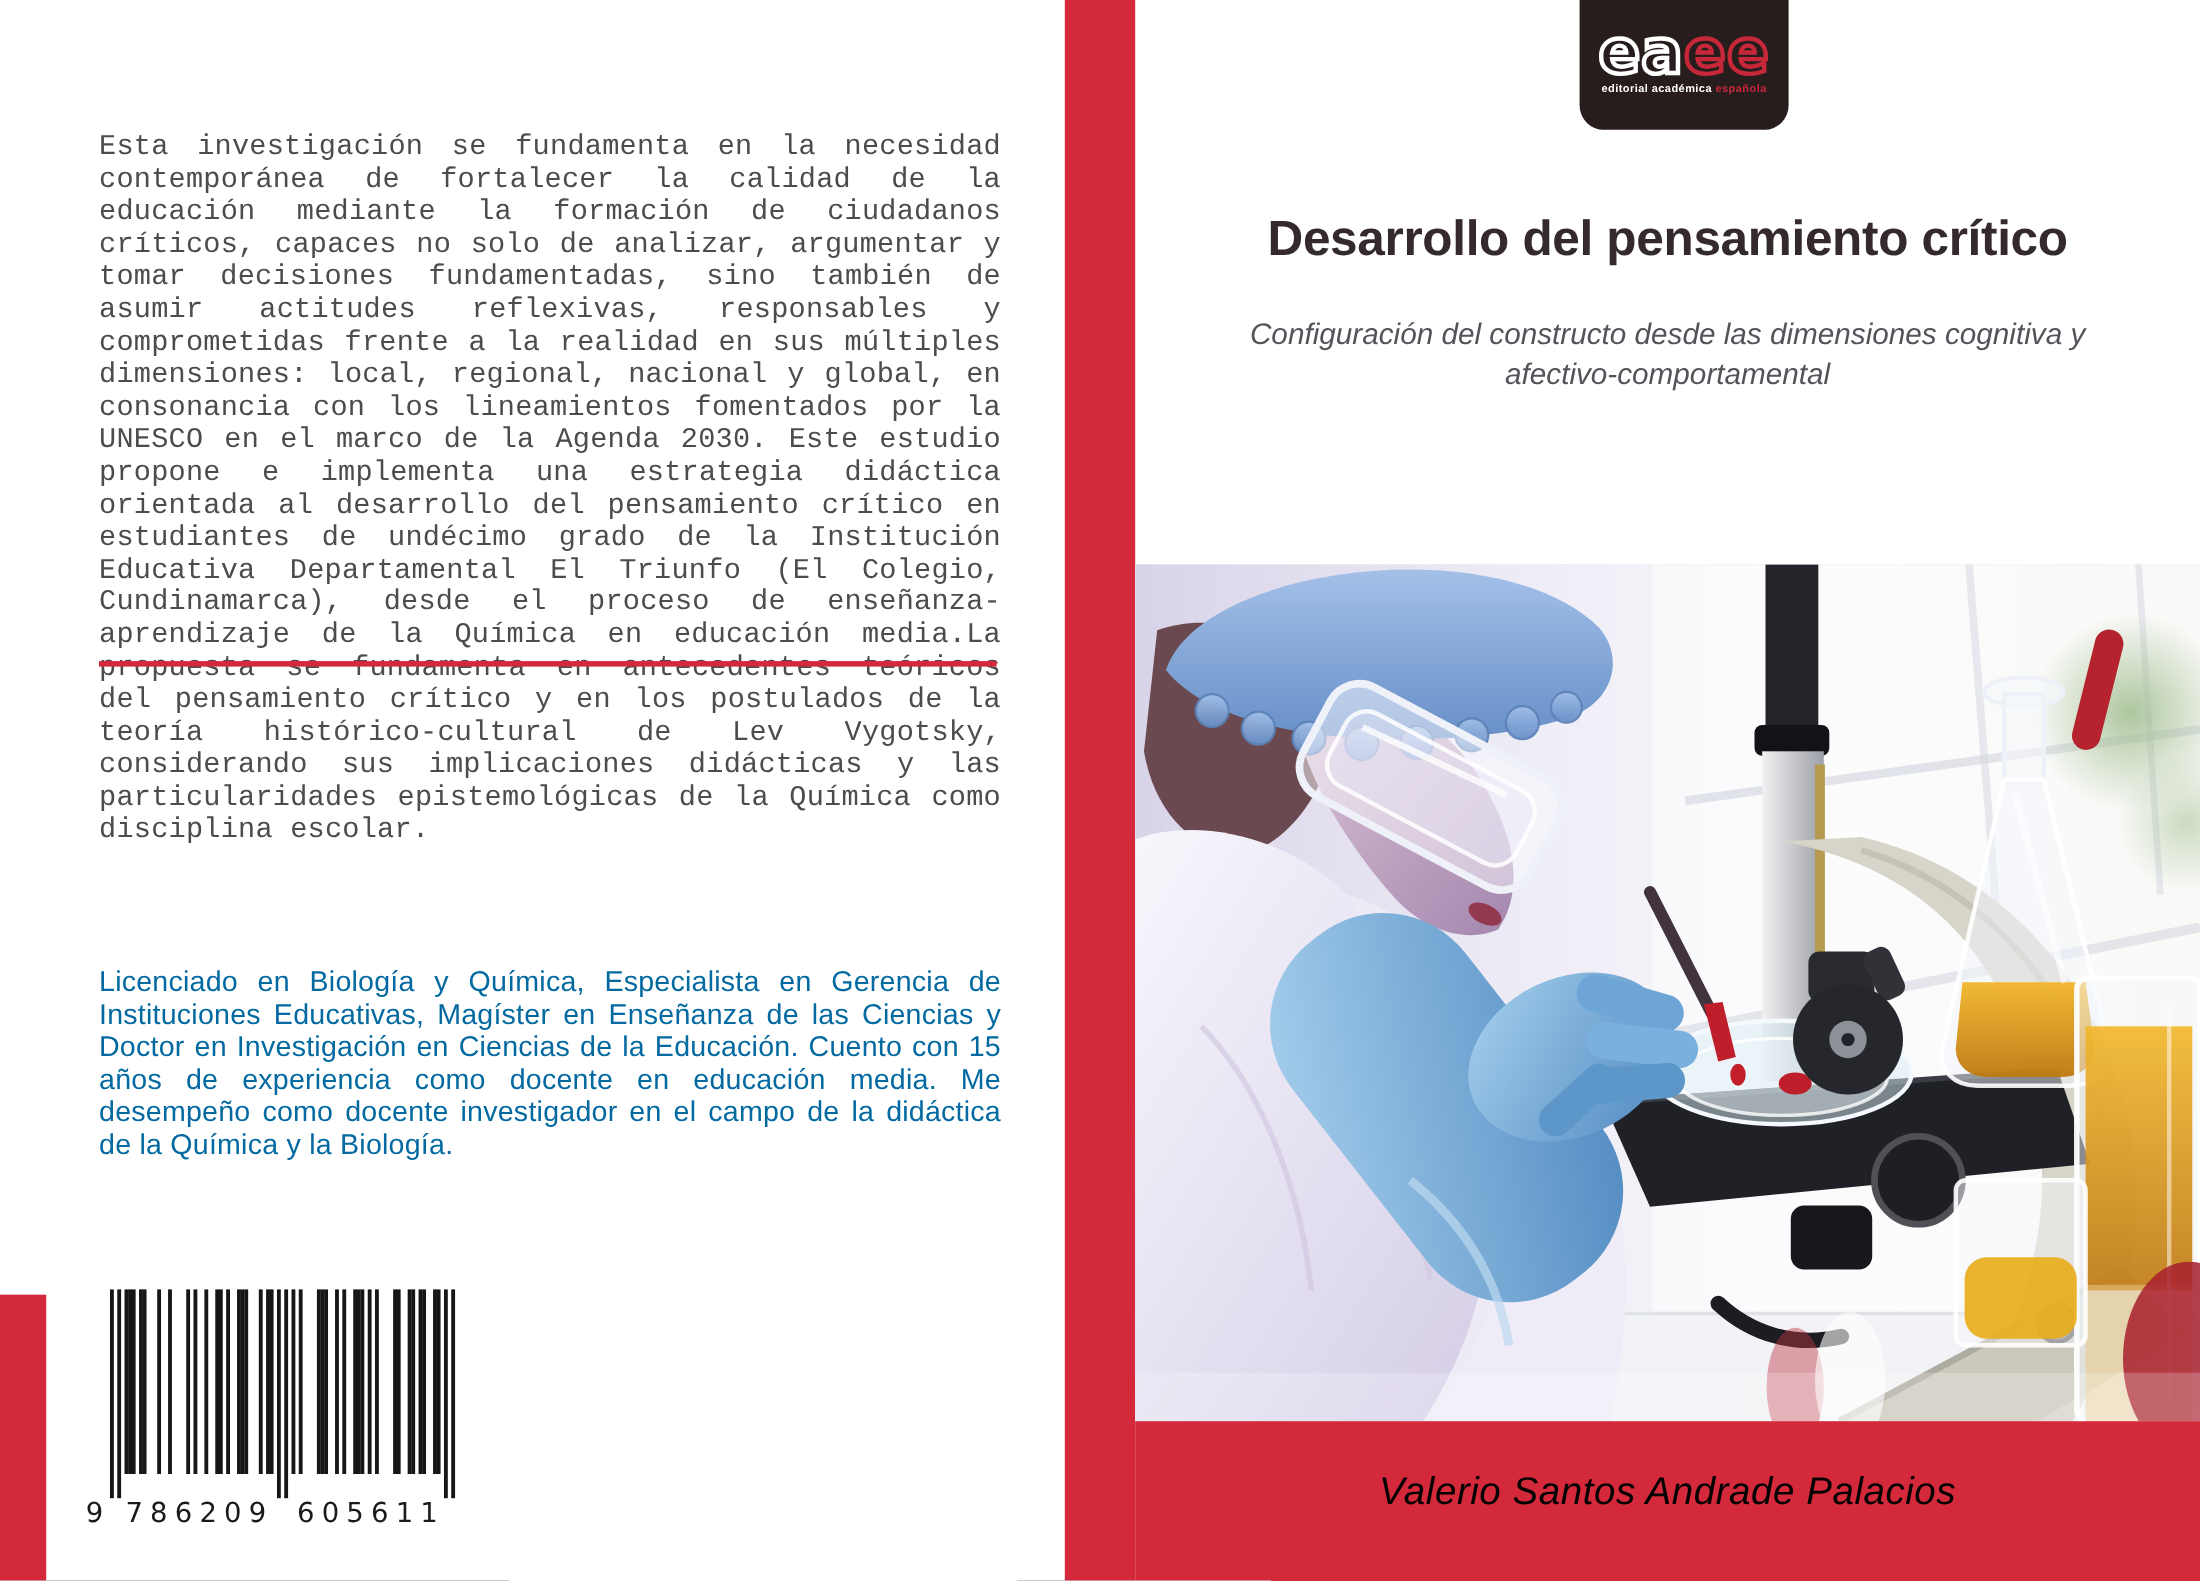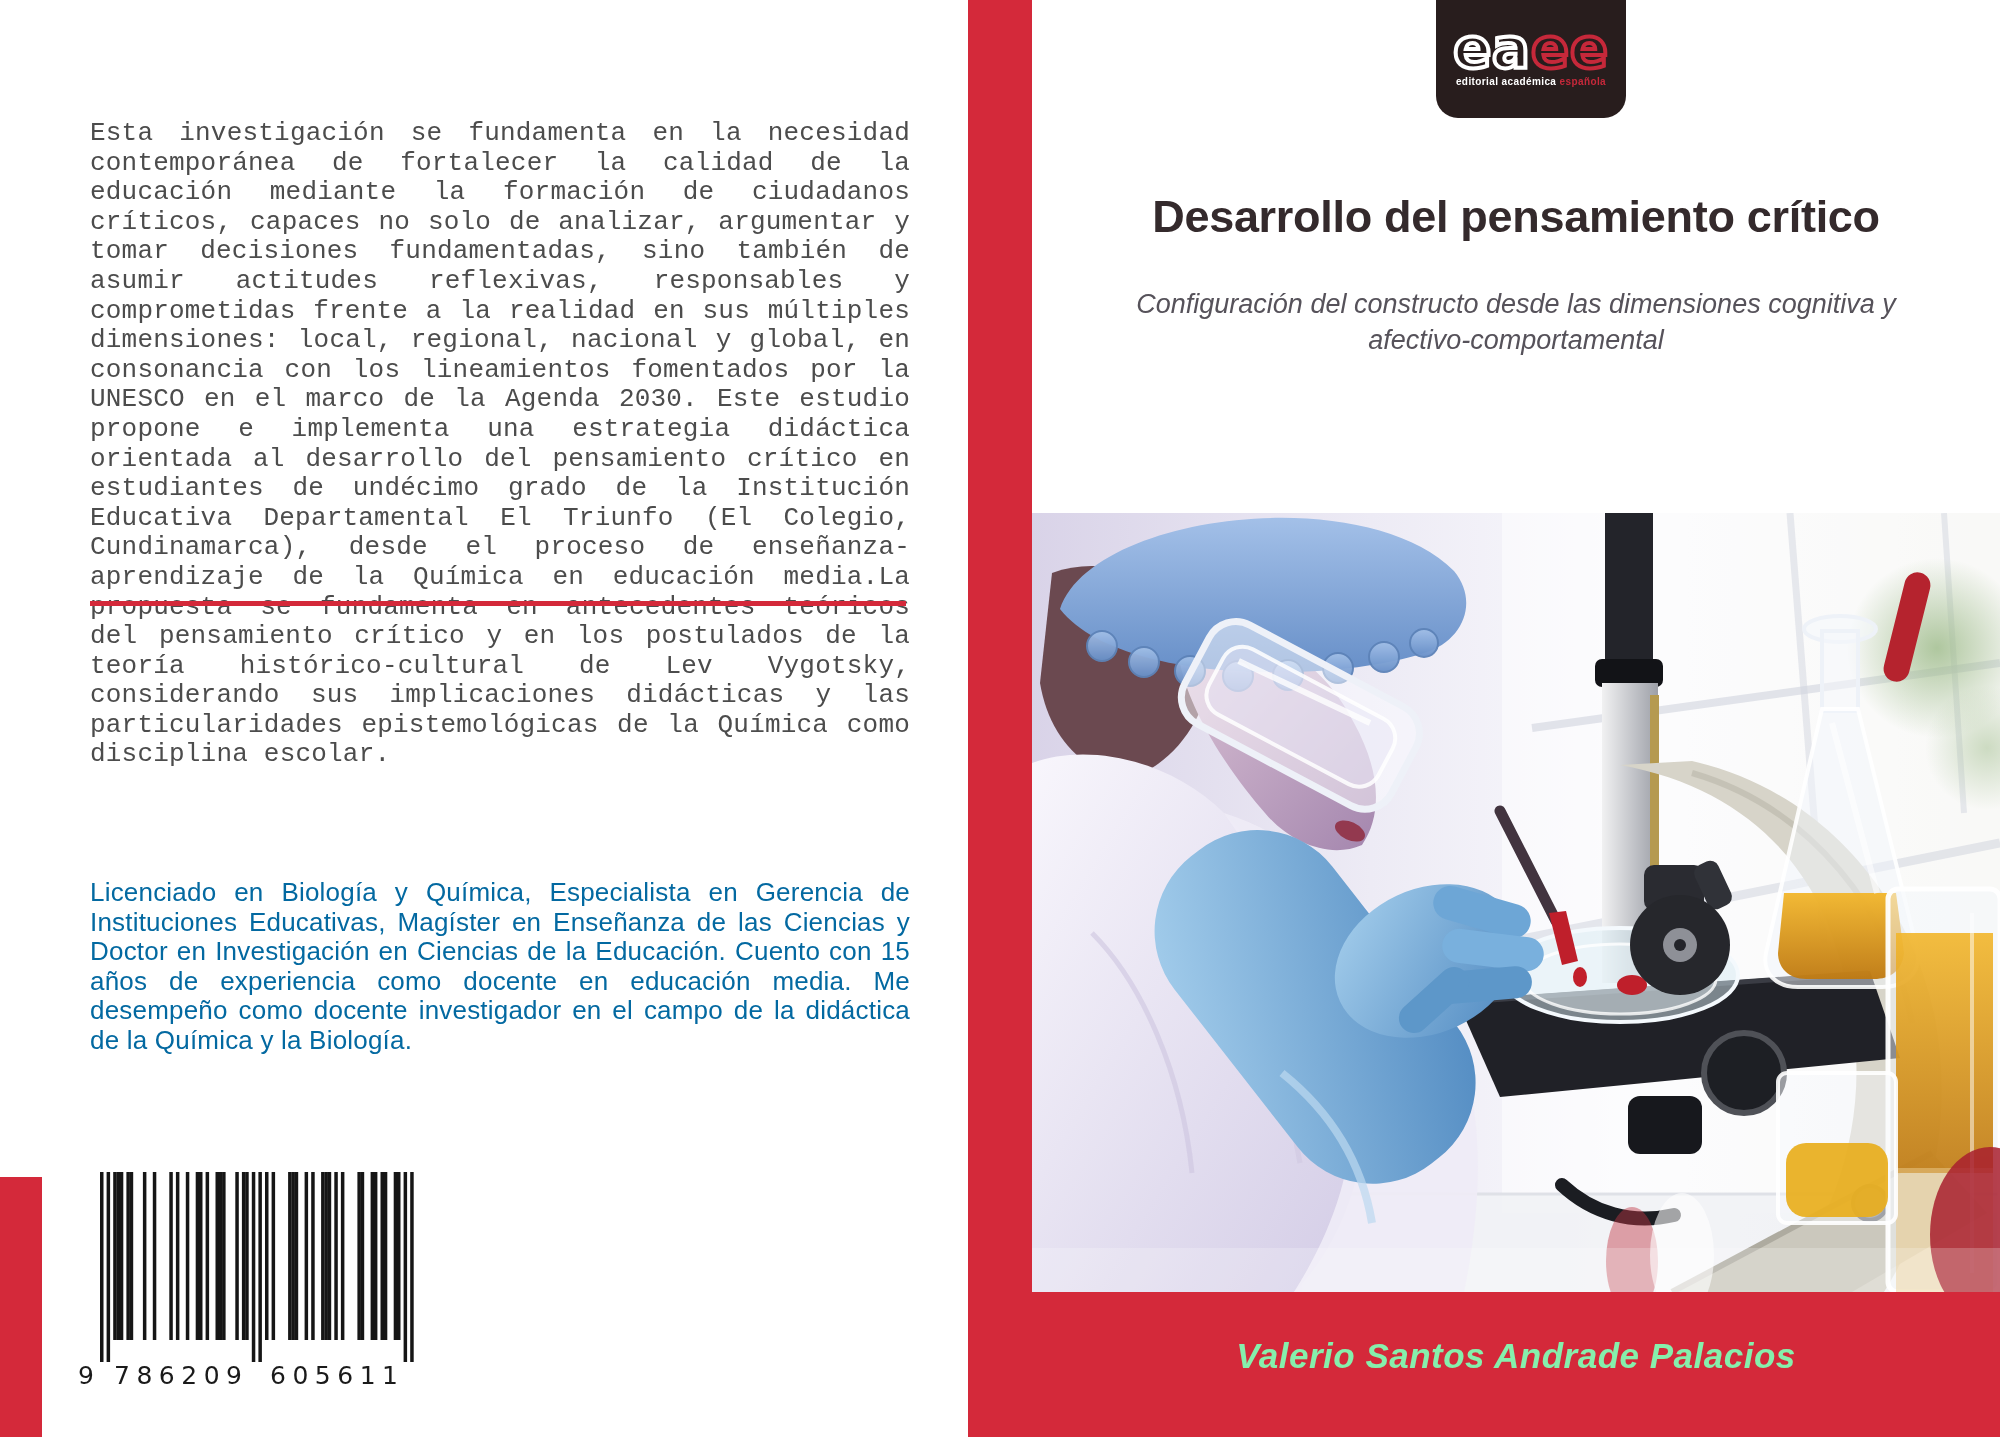--- a/index.html
+++ b/index.html
@@ -67,23 +67,22 @@
   .photo{
     position:absolute;left:0;top:513px;width:968px;height:779px;
     overflow:hidden;background:#eceaf2;
   }
   .photo svg{display:block;width:968px;height:779px;}
   .author-band{
     position:absolute;left:0;top:1292px;width:968px;height:145px;
     background:#d4293a;text-align:center;
   }
   .author-name{
-    padding-top:44px;font-size:35px;font-style:italic;color:#86efac;
+    padding-top:44px;font-size:35px;font-style:italic;color:#000000;
     letter-spacing:0.5px;
-    font-weight:bold;
   }
 </style>
 </head>
 <body>
 
 <div class="canvas">
 
   <p class="synopsis">Esta investigación se fundamenta en la necesidad contemporánea de fortalecer la calidad de la educación mediante la formación de ciudadanos críticos, capaces no solo de analizar, argumentar y tomar decisiones fundamentadas, sino también de asumir actitudes reflexivas, responsables y comprometidas frente a la realidad en sus múltiples dimensiones: local, regional, nacional y global, en consonancia con los lineamientos fomentados por la UNESCO en el marco de la Agenda 2030. Este estudio propone e implementa una estrategia didáctica orientada al desarrollo del pensamiento crítico en estudiantes de undécimo grado de la Institución Educativa Departamental El Triunfo (El Colegio, Cundinamarca), desde el proceso de enseñanza-aprendizaje de la Química en educación media.La propuesta se fundamenta en antecedentes teóricos del pensamiento crítico y en los postulados de la teoría histórico-cultural de Lev Vygotsky, considerando sus implicaciones didácticas y las particularidades epistemológicas de la Química como disciplina escolar.</p>
 
   <div class="red-rule"></div>

